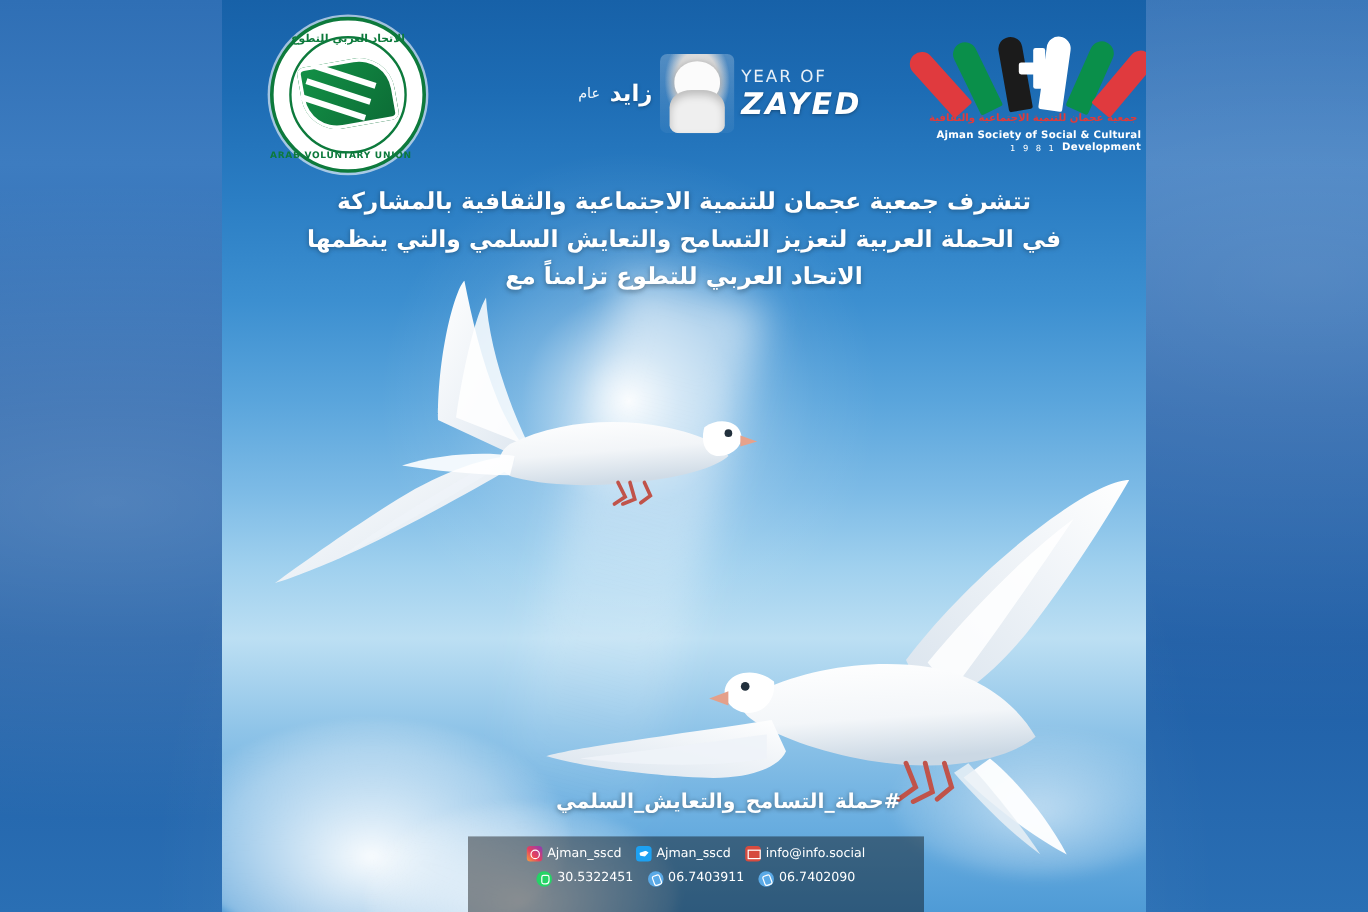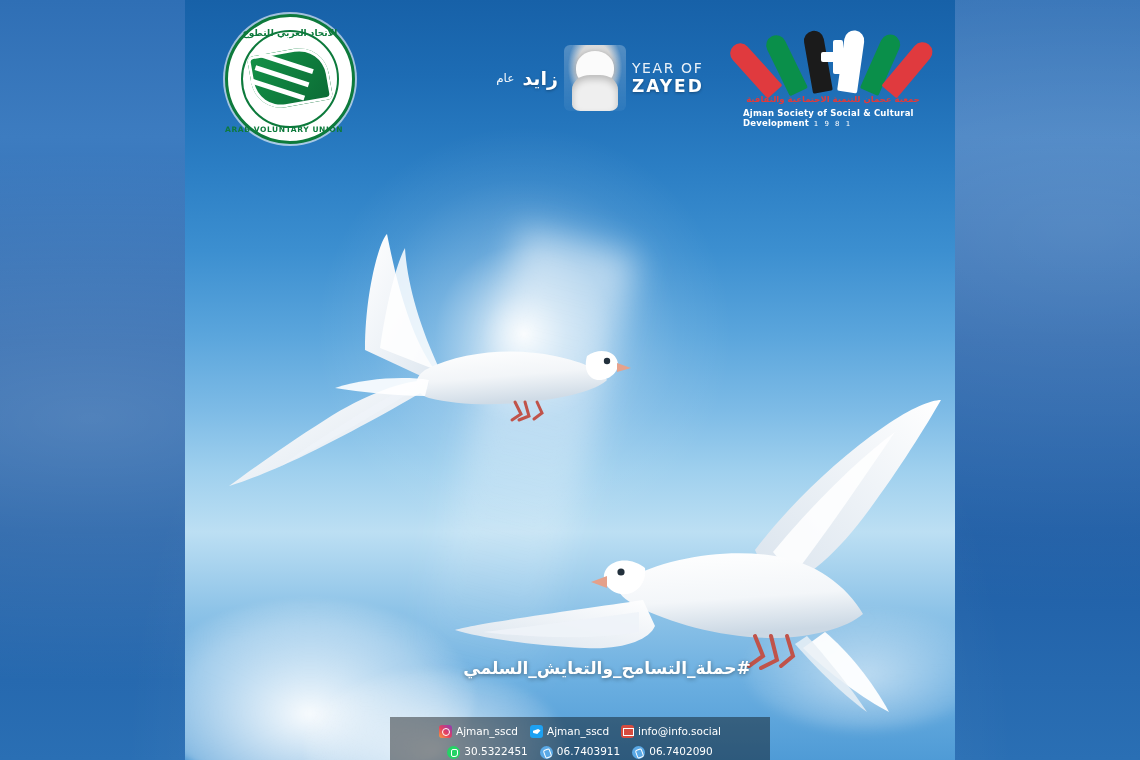--- a/index.html
+++ b/index.html
@@ -120,20 +120,21 @@
   }
 
   
   .logos {
     position: absolute;
     top: 8px;
     left: 0;
     width: 770px;
     height: 140px;
     z-index: 6;
+    padding-left: 28px;
   }
 
   .logo-avu {
     position: absolute;
     left: 40px;
     top: 6px;
     width: 130px;
     height: 130px;
   }
   .logo-avu .ring {
@@ -252,24 +253,25 @@
   }
   .logo-zayed .en-small {
     color: #ffffff;
     font-size: 14px;
     letter-spacing: 1.6px;
     opacity: 0.9;
     margin-bottom: 3px;
   }
   .logo-zayed .en-word {
     color: #ffffff;
-    font-size: 17px;
+    font-size: 25px;
     font-weight: bold;
     letter-spacing: 2px;
     text-shadow: 0 1px 3px rgba(0,0,0,0.35);
+    font-style: italic;
   }
 
   .logo-ajman {
     position: absolute;
     right: 32px;
     top: 8px;
     width: 180px;
     height: 120px;
   }
   .logo-ajman .fan {
@@ -317,21 +319,21 @@
     text-align: center;
     color: #e23a3a;
     font-size: 8.5px;
     font-weight: bold;
     direction: rtl;
   }
   .logo-ajman .name-en {
     position: absolute;
     left: 0; right: 0;
     top: 92px;
-    text-align: left;
+    text-align: right;
     color: #ffffff;
     font-size: 8.5px;
     font-weight: bold;
     letter-spacing: 0.2px;
   }
   .logo-ajman .year {
     position: absolute;
     left: 0; right: 0;
     top: 104px;
     text-align: center;
@@ -402,21 +404,21 @@
     z-index: 7;
   }
 
   
   .contact {
     position: absolute;
     bottom: 0;
     left: 205px;
     width: 360px;
     background: rgba(0,0,0,0.42);
-    padding: 7px 10px 0 10px;
+    padding: 7px 10px 20px 10px;
     z-index: 8;
   }
   .contact-row {
     display: flex;
     align-items: center;
     justify-content: center;
     gap: 12px;
     color: #ffffff;
     font-size: 10.5px;
     line-height: 1.5;
@@ -596,20 +598,25 @@
             <span class="f5"></span>
             <span class="f6"></span>
           <span class="cross"></span>
         </div>
         <div class="name-ar">جمعية عجمان للتنمية الاجتماعية والثقافية</div>
         <div class="name-en">Ajman Society of Social &amp; Cultural Development</div>
         <div class="year">1 9 8 1</div>
       </div>
     </div>
 
+    <div class="headline">
+      <span class="l">تتشرف جمعية عجمان للتنمية الاجتماعية والثقافية بالمشاركة</span>
+      <span class="l">في الحملة العربية لتعزيز التسامح والتعايش السلمي والتي ينظمها</span>
+      <span class="l">الاتحاد العربي للتطوع تزامناً مع</span>
+    </div>
 
 
     <div class="hashtag">#حملة_التسامح_والتعايش_السلمي</div>
 
     <div class="contact">
       <div class="contact-row">
         <span class="ci">
           <span class="badge ig"></span>
           <span>Ajman_sscd</span>
         </span>

